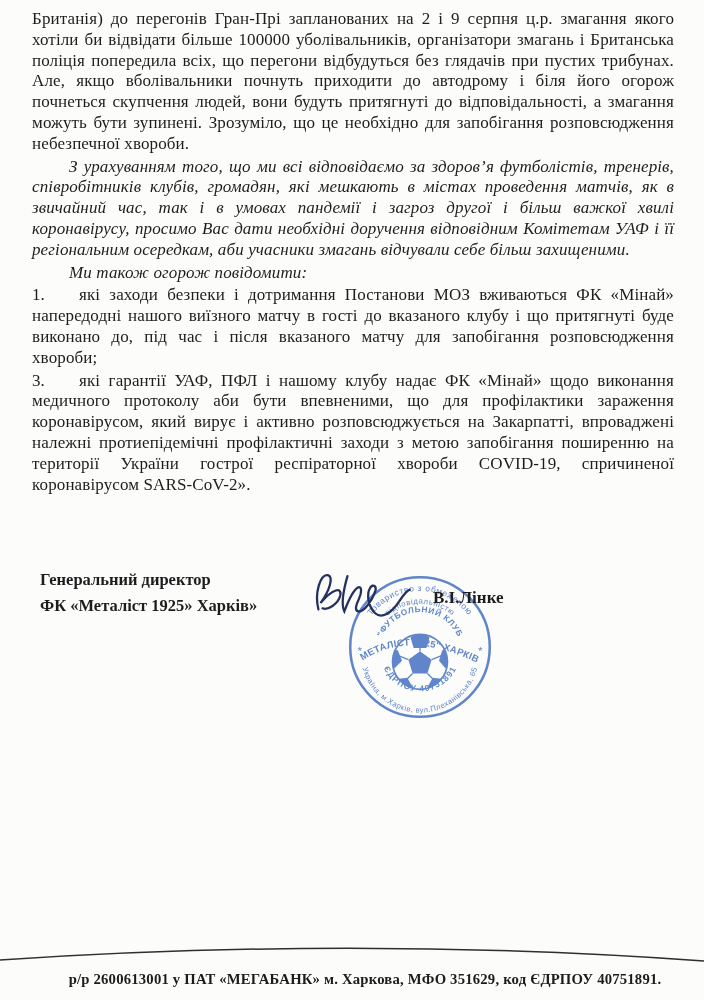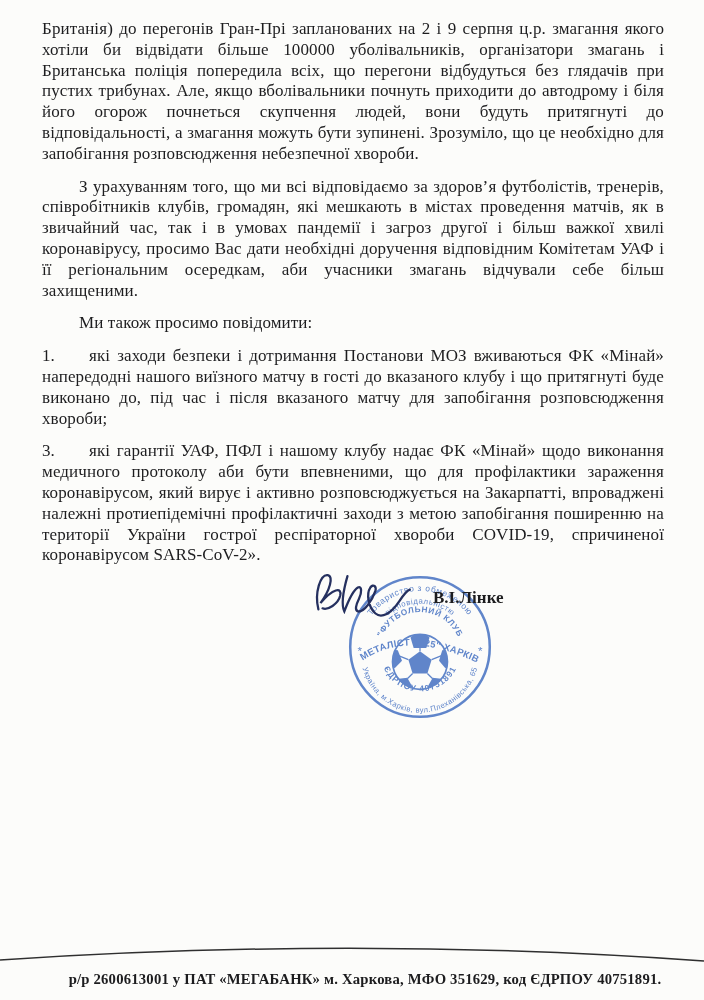--- a/index.html
+++ b/index.html
@@ -15,22 +15,22 @@
     background:#fcfcfa;
     overflow:hidden;
     font-family:"Liberation Serif", serif;
     color:var(--text);
   }
   .body-text{
     position:absolute;left:30px;top:7px;width:646px;
     font-size:17px;line-height:20.8px;letter-spacing:.12px;
     text-align:justify;
   }
-  .body-text p{margin:12px;}
-  .indent{text-indent:37px;}
+  .body-text p{margin:2px;}
+  .indent{text-indent:37px;font-style:italic;}
   .intro{margin-top:13px;}
   .list-item{margin-left:23px;}
   .num{display:inline-block;width:47px;}
   .sign-area{position:absolute;left:0;top:567px;width:704px;height:175px;}
   .sign-left{
     position:absolute;left:40px;top:0;
     font-weight:bold;font-size:16.5px;line-height:26px;
   }
   .sign-name{
     position:absolute;left:433px;top:21px;
@@ -58,27 +58,31 @@
   }
 </style>
 </head>
 <body>
 
 <div class="page">
 
   <div class="body-text">
     <p>Британія) до перегонів Гран-Прі запланованих на 2 і 9 серпня ц.р. змагання якого хотіли би відвідати більше 100000 уболівальників, організатори змагань і Британська поліція попередила всіх, що перегони відбудуться без глядачів при пустих трибунах. Але, якщо вболівальники почнуть приходити до автодрому і біля його огорож почнеться скупчення людей, вони будуть притягнуті до відповідальності, а змагання можуть бути зупинені. Зрозуміло, що це необхідно для запобігання розповсюдження небезпечної хвороби.</p>
     <p class="indent">З урахуванням того, що ми всі відповідаємо за здоров’я футболістів, тренерів, співробітників клубів, громадян, які мешкають в містах проведення матчів, як в звичайний час, так і в умовах пандемії і загроз другої і більш важкої хвилі коронавірусу, просимо Вас дати необхідні доручення відповідним Комітетам УАФ і її регіональним осередкам, аби учасники змагань відчували себе більш захищеними.</p>
-    <p class="indent intro">Ми також просимо повідомити:</p>
+    <p class="indent intro">Ми також огорож повідомити:</p>
 
     <p class="list-item"><span class="num">1.</span><span>які заходи безпеки і дотримання Постанови МОЗ вживаються ФК «Мінай» напередодні нашого виїзного матчу в гості до вказаного клубу і що притягнуті буде виконано до, під час і після вказаного матчу для запобігання розповсюдження хвороби;</span></p>
     <p class="list-item"><span class="num">3.</span><span>які гарантії УАФ, ПФЛ і нашому клубу надає ФК «Мінай» щодо виконання медичного протоколу аби бути впевненими, що для профілактики зараження коронавірусом, який вирує і активно розповсюджується на Закарпатті, впроваджені належні протиепідемічні профілактичні заходи з метою запобігання поширенню на території України гострої респіраторної хвороби COVID-19, спричиненої коронавірусом SARS-CoV-2».</span></p>
   </div>
 
   <div class="sign-area">
+    <div class="sign-left">
+      <div>Генеральний директор</div>
+      <div>ФК «Металіст 1925» Харків»</div>
+    </div>
 
     <svg class="stamp" viewBox="0 0 140 140">
       <defs>
         <path id="p-top1" d="M 13,74 A 57,57 0 1 1 127,74"></path>
         <path id="p-top2" d="M 23,76 A 47,47 0 1 1 117,76"></path>
         <path id="p-bot1" d="M 14,76 A 56,56 0 0 0 126,76"></path>
         <path id="p-club" d="M 31,76 A 39,39 0 1 1 109,76"></path>
         <path id="p-name" d="M 14,84 Q 58,52 126,86"></path>
         <path id="p-edr" d="M 32,74 A 38,38 0 0 0 108,74"></path>
         <clipPath id="bc">

